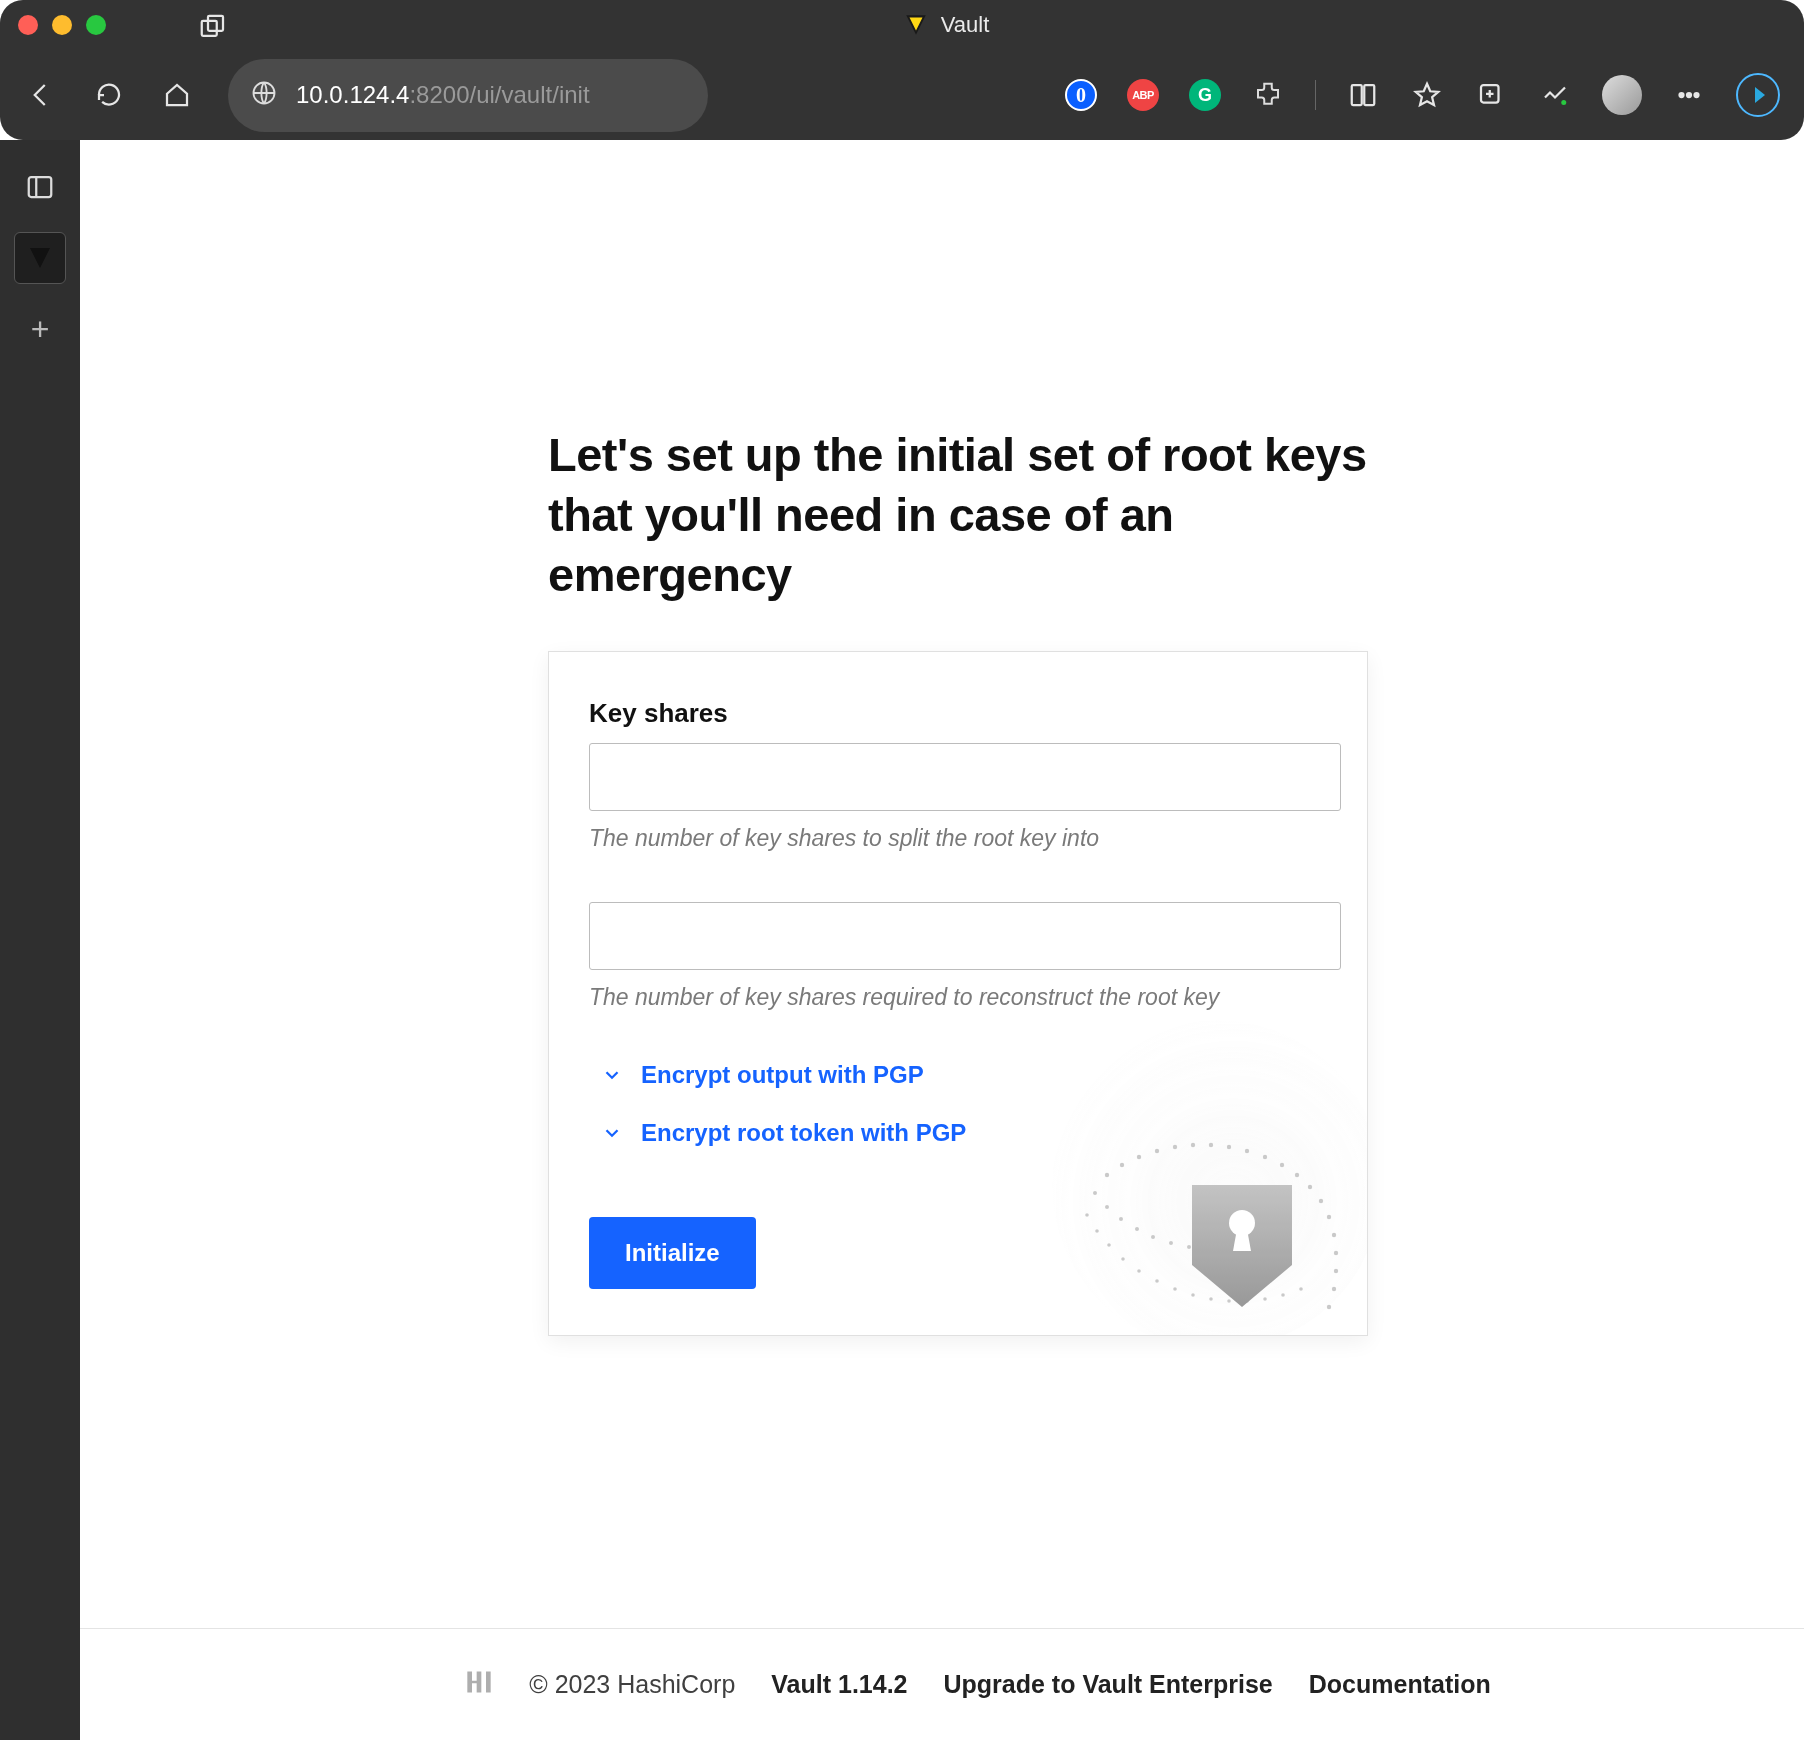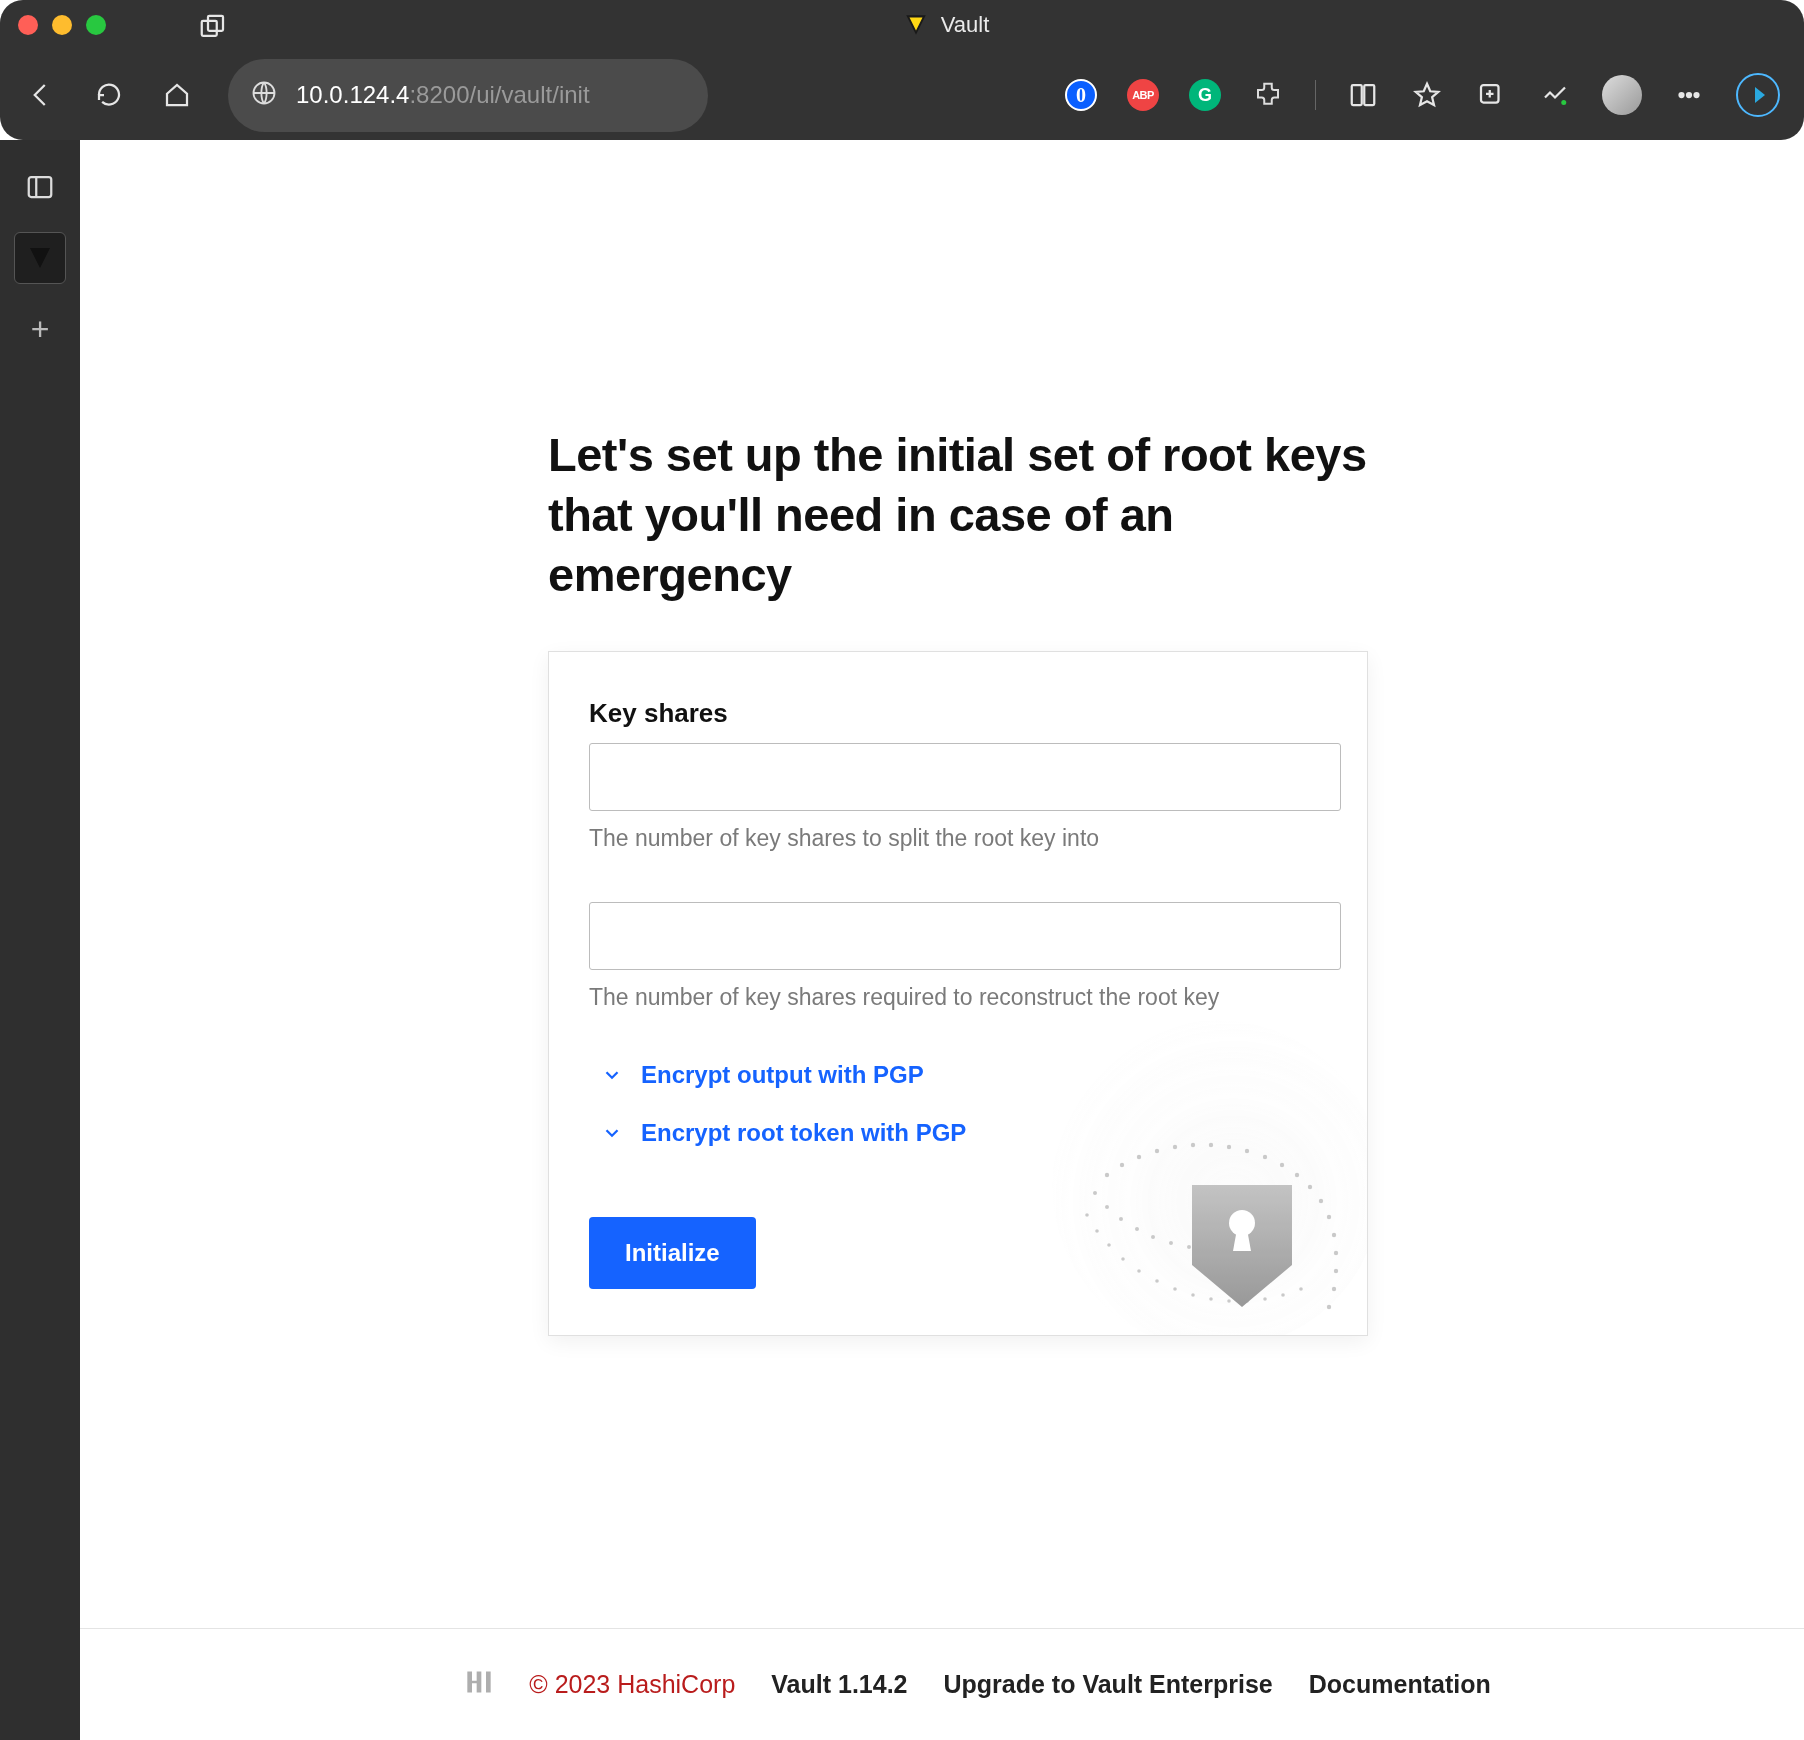--- a/index.html
+++ b/index.html
@@ -44,33 +44,33 @@
 .rail-item.active { background:#1f1f1f; border-radius:6px; border:1px solid #555; width:52px; height:52px; }
 .rail-plus { color:#bbb; font-size:32px; font-weight:300; }
 
 .content { flex:1; background:#fff; position:relative;padding-left:32px; }
 .page-wrap { width: 820px; margin: 0 auto; padding-top: 285px; }
 .page-title { font-size: 47px; font-weight: 700; line-height: 1.28; color:#111; letter-spacing:-0.5px; }
 
 .card { margin-top: 46px; border:1px solid #e0e0e0; background:#fff; padding: 46px 40px 46px 40px; position:relative; box-shadow: 0 6px 20px rgba(0,0,0,0.06); overflow:hidden; }
 .field-label { font-size: 26px; font-weight: 700; color:#111; margin-bottom: 14px; }
 .text-input { width: 752px; height: 68px; border:1px solid #bcbcbc; border-radius: 3px; font-size:22px; padding: 0 14px; }
-.help-text { color:#7a7a7a; font-size: 23px; margin-top: 14px; }
+.help-text { color:#7a7a7a; font-size: 23px; margin-top: 14px; font-style: italic; }
 .field-block { margin-bottom: 50px; }
 
 .toggle-link { display:flex; align-items:center; gap: 18px; color:#1563ff; font-size:24px; font-weight:600; margin-bottom: 30px; cursor:pointer; margin-left: 12px; }
 .toggle-link svg { width:22px; height:22px; stroke:#1563ff; fill:none; stroke-width:2.5; }
 
 .primary-btn { background:#1563ff; color:#fff; border:none; padding: 22px 36px; font-size:24px; font-weight:600; border-radius:4px; cursor:pointer; margin-top: 40px; }
 
 .card-decoration { position:absolute; right:-20px; bottom:-20px; width:340px; height:340px; pointer-events:none; opacity:0.9; }
 
 .footer { position:absolute; bottom:0; left:0; right:0; height: 112px; border-top:1px solid #e4e4e4; display:flex; align-items:center; gap: 36px; padding-left: 72px; font-size:25px; justify-content: center; }
 .footer-logo svg { width:28px; height:28px; fill:#aeaeae; }
-.footer-copy { color:#b91c1c; }
+.footer-copy { color:#404040; }
 .footer-item { color:#222; font-weight:600; }
 </style>
 </head>
 <body>
 
 <div class="browser-chrome">
   <div class="tab-row">
     <div class="traffic">
       <div class="traffic-light tl-red"></div>
       <div class="traffic-light tl-yellow"></div>

